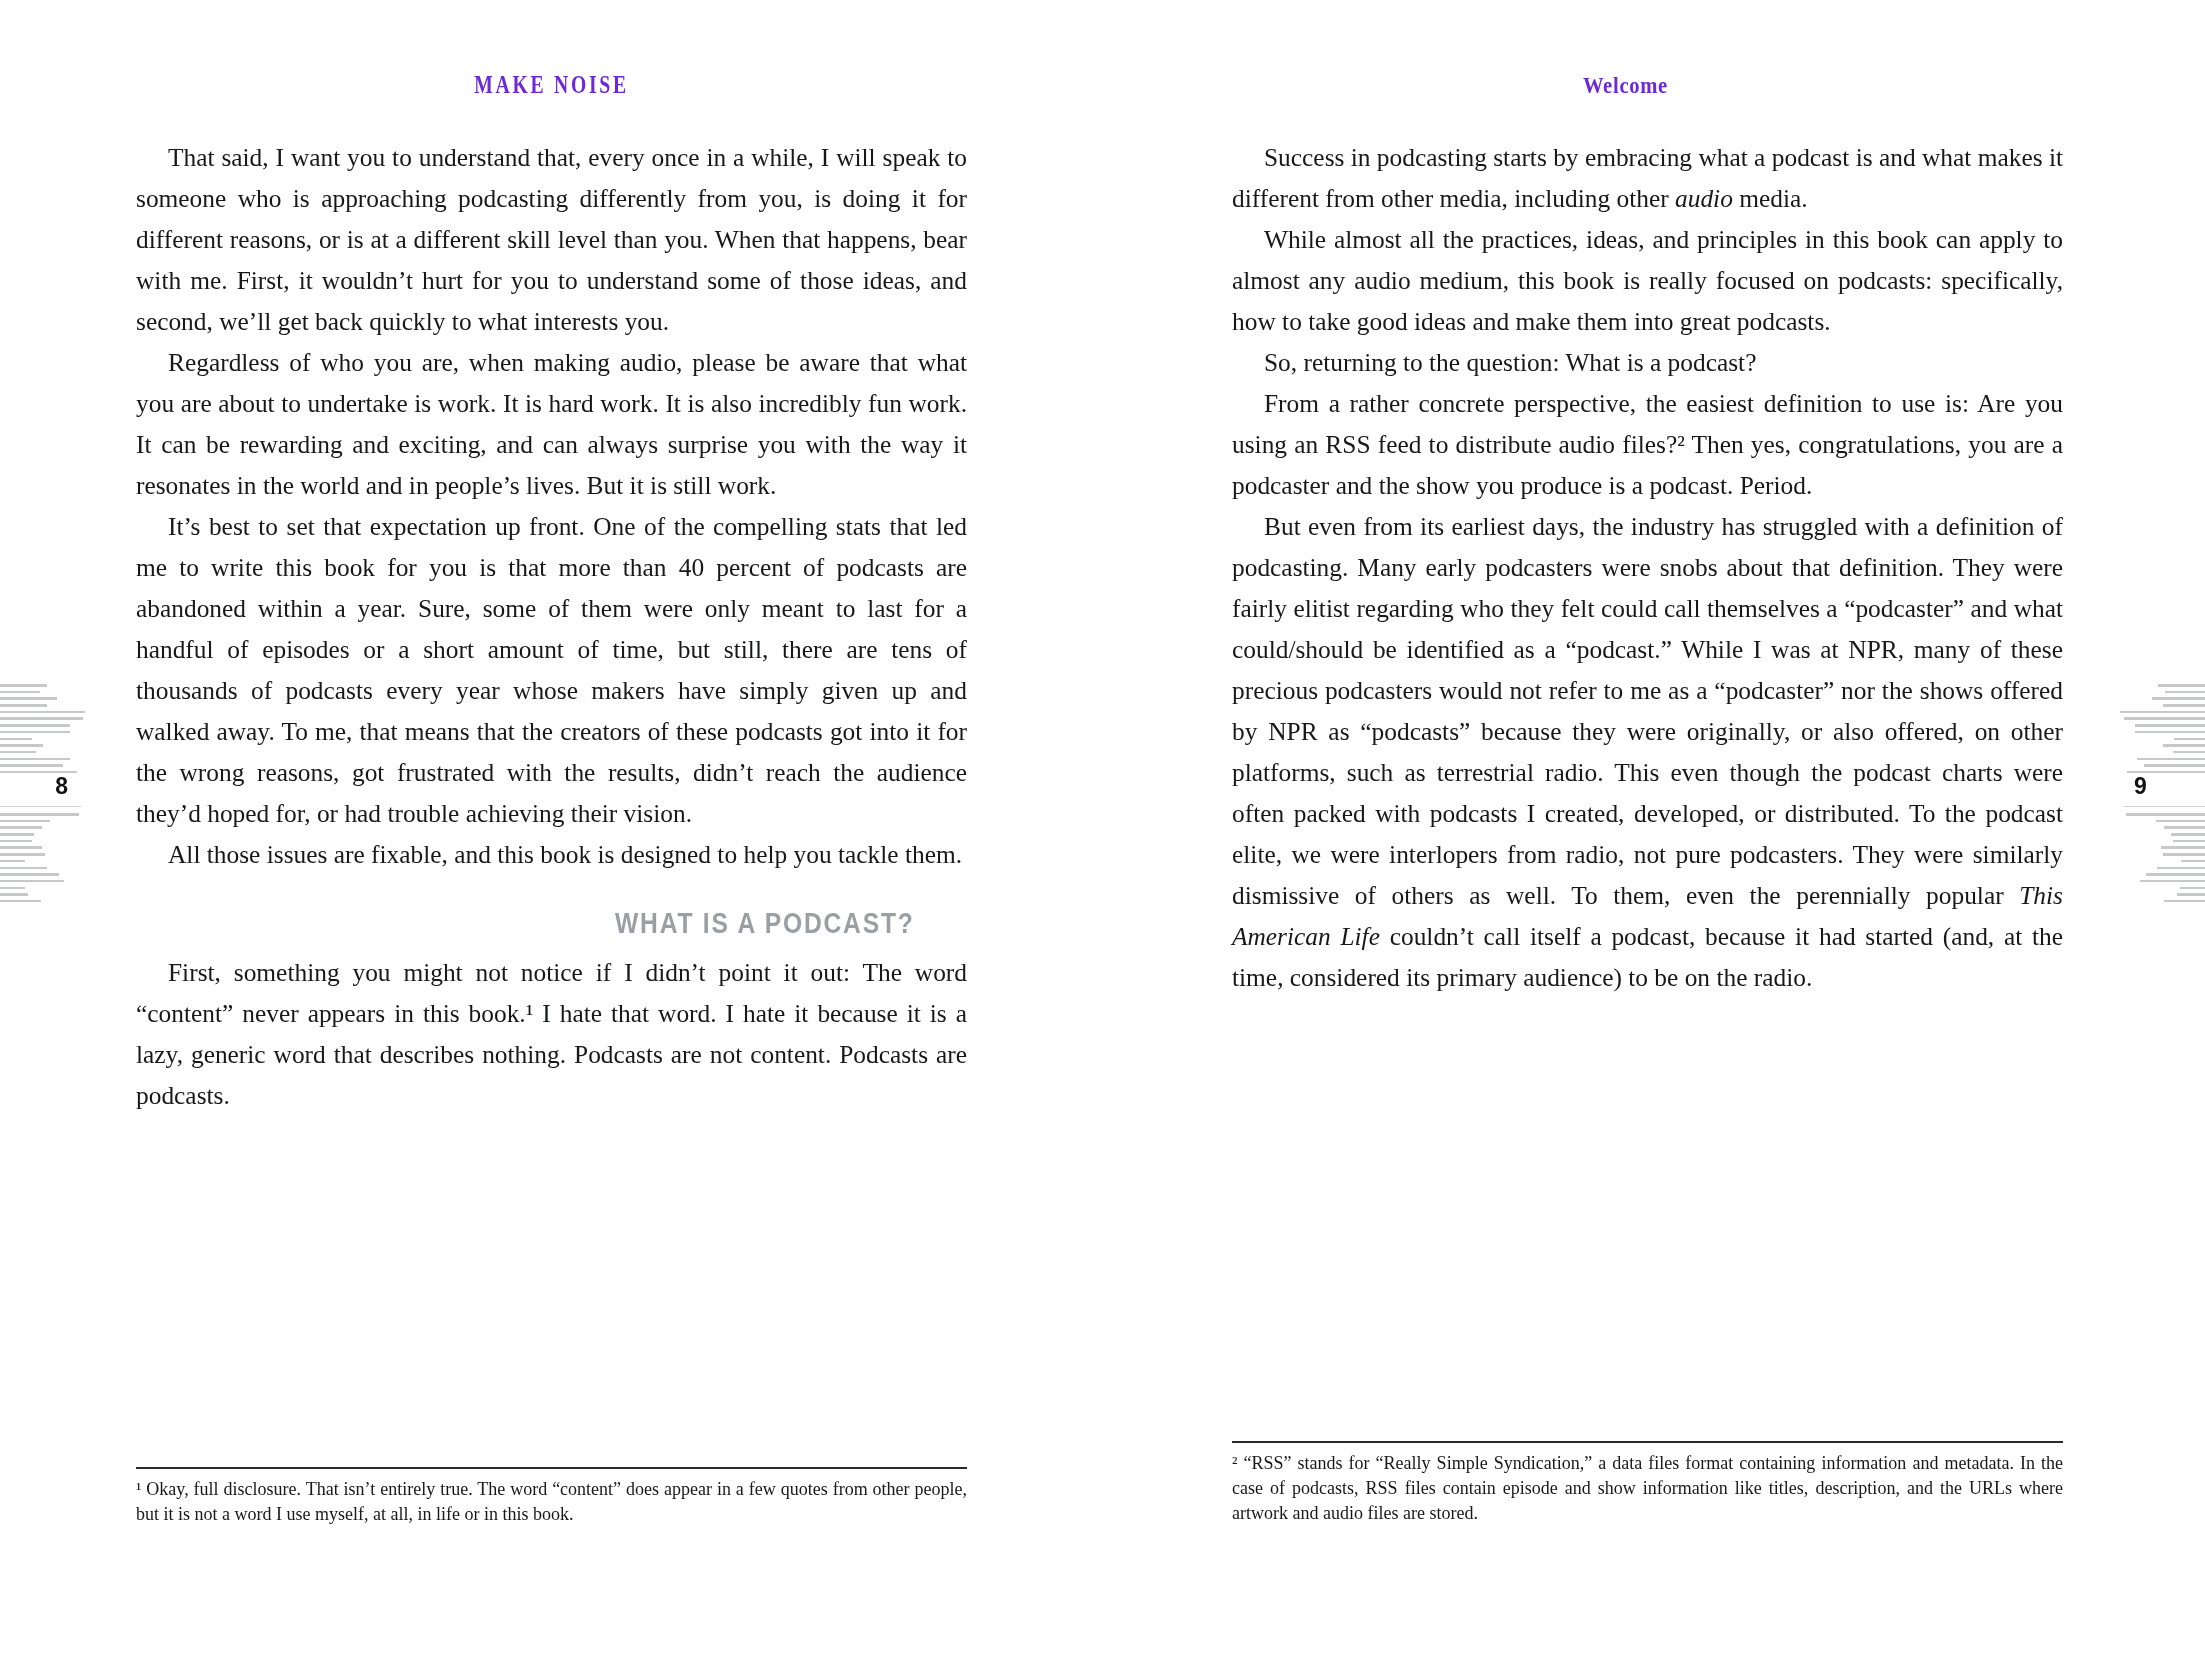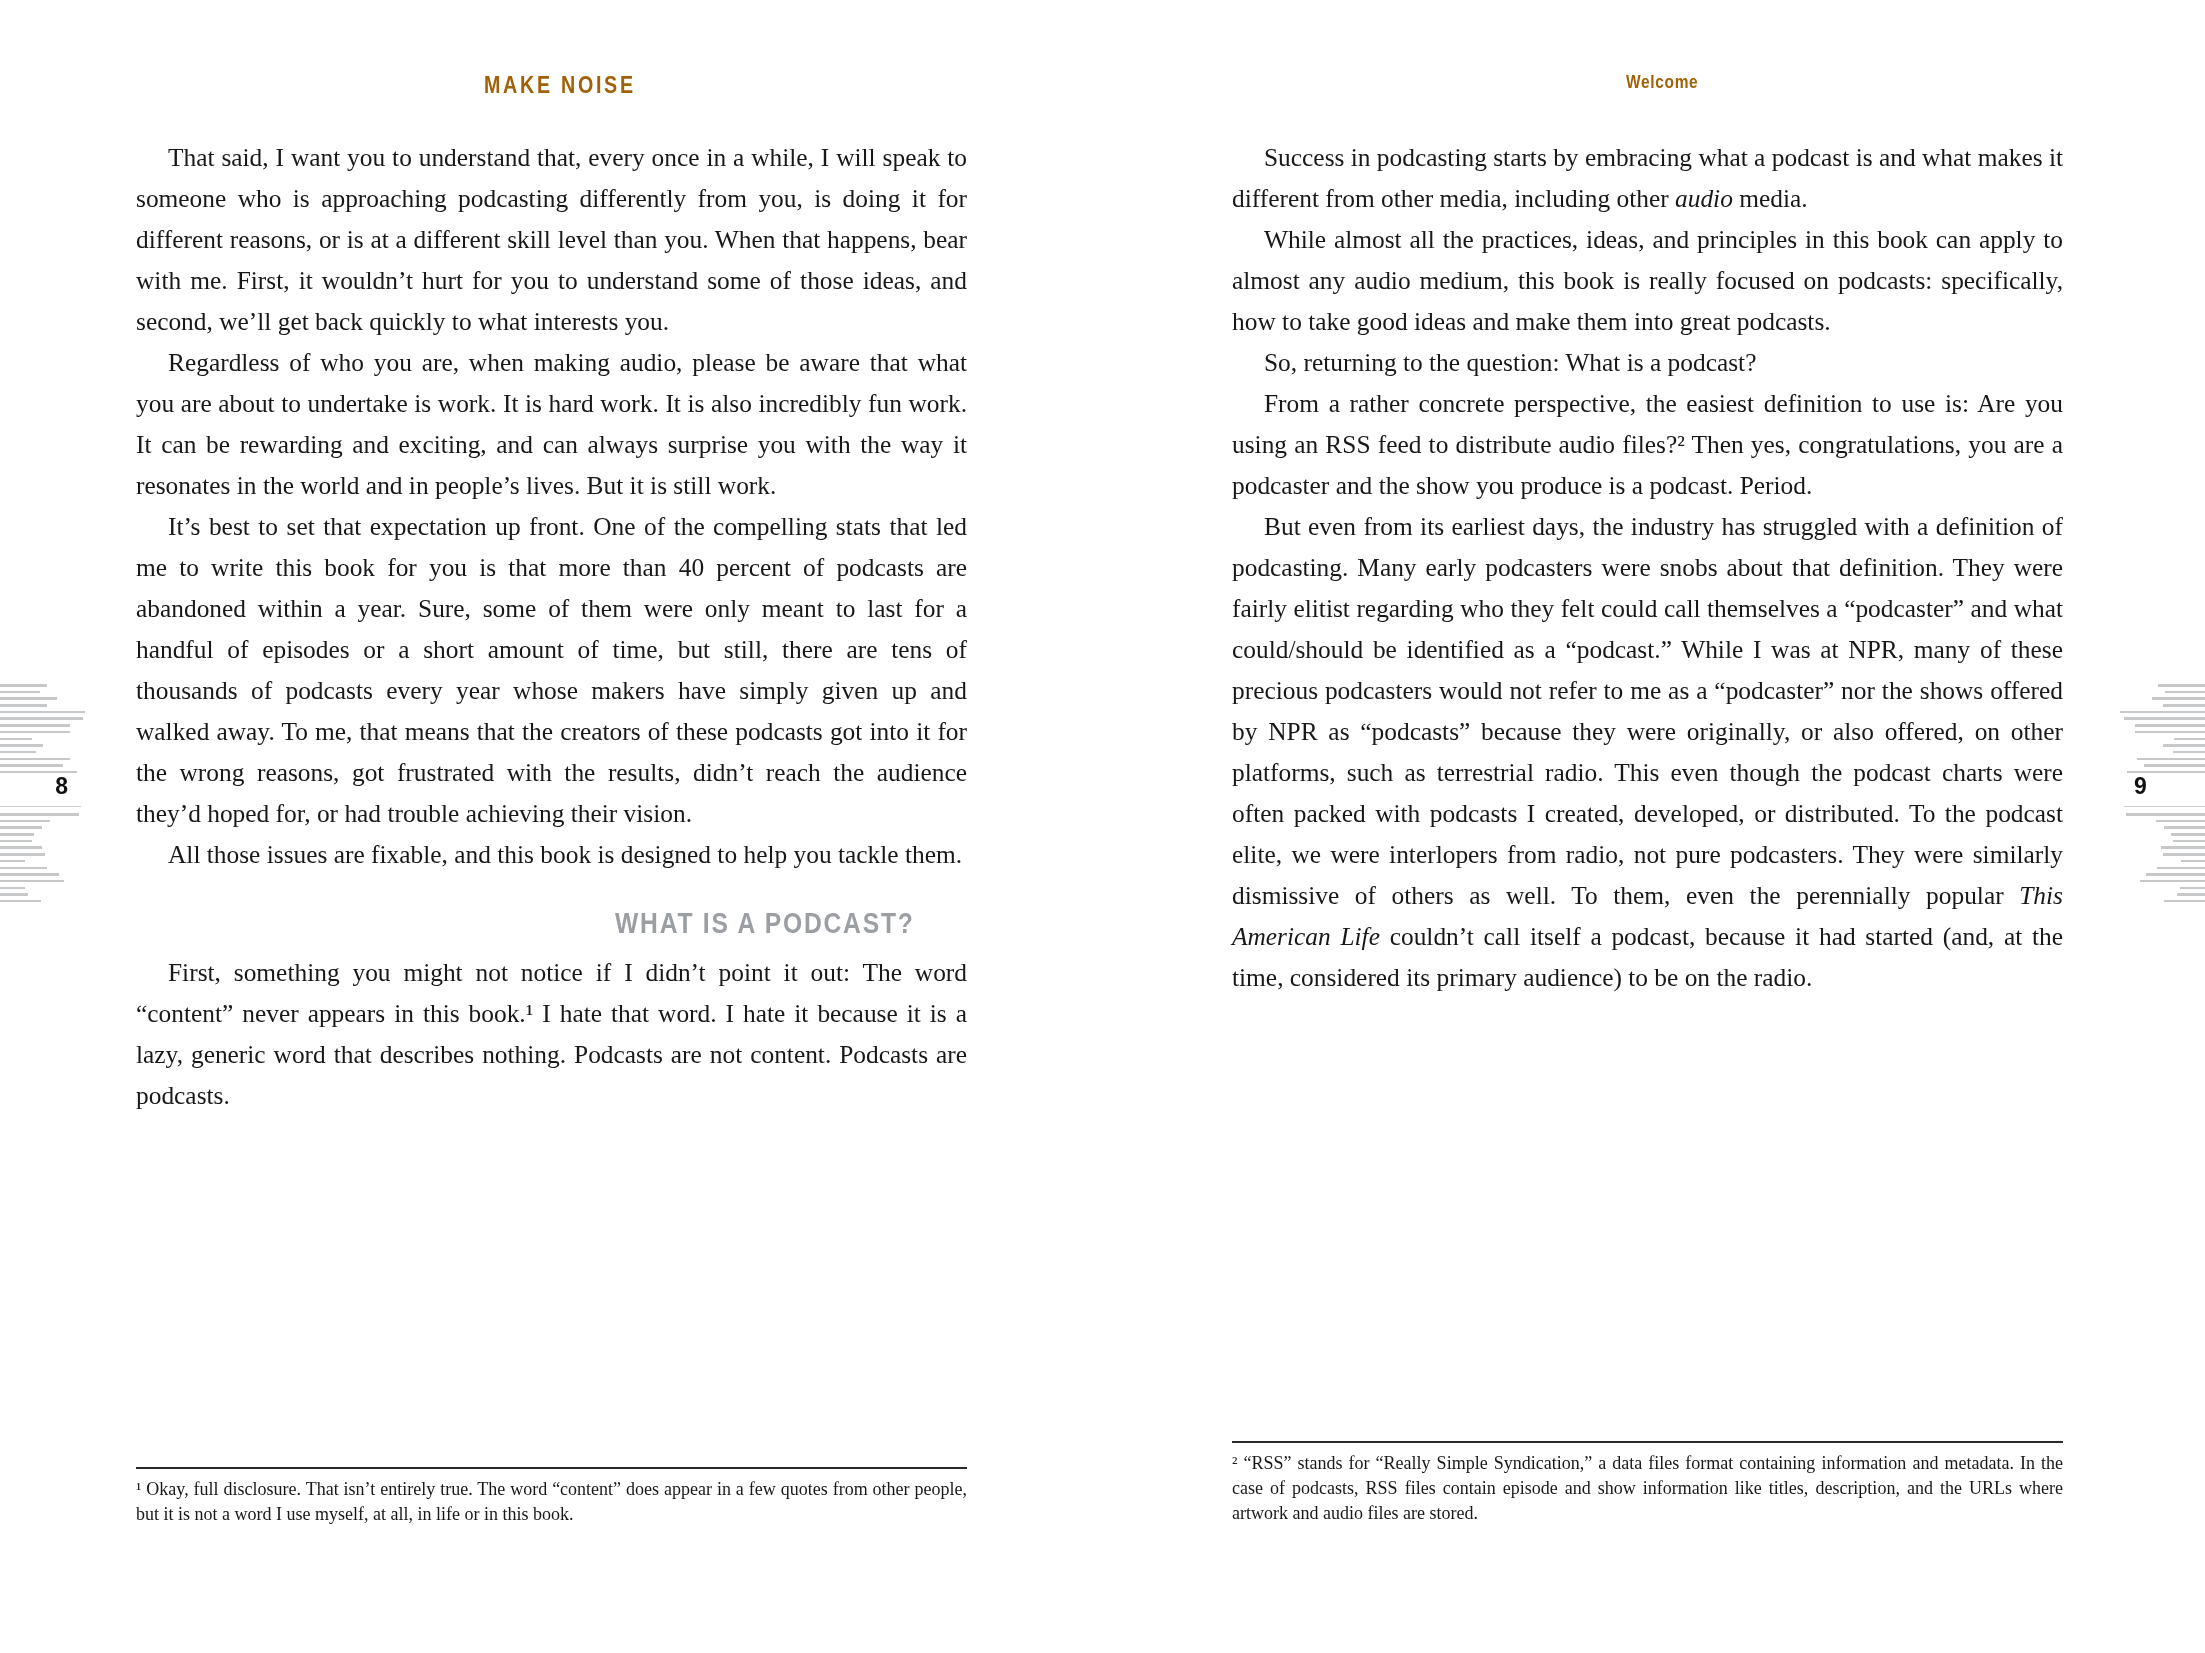--- a/index.html
+++ b/index.html
@@ -7,26 +7,25 @@
     width:2205px; height:1654px; position:relative;
     background:#ffffff; overflow:hidden;
     font-family:"Liberation Serif", serif;
     color:#17181a;
   }
   .spread { position:absolute; inset:0; }
 
   
   .running-head {
     position:absolute; top:73px; width:1103px; text-align:center;
-    font-family:Liberation Sans, sans-serif; font-weight:700; color:#a16207;
+    font-family:Liberation Serif, serif; font-weight:700; color:#6d28d9;
     line-height:1;
-    margin-left:8px;
   }
   .rh-left  { left:0;      font-size:24.6px; letter-spacing:3.4px; }
-  .rh-right { left:1103px; font-size:18px; letter-spacing:0.8px; }
+  .rh-right { left:1074px; font-size:24px; letter-spacing:0.8px; }
   .cond        { display:inline-block; transform:scaleX(0.80); transform-origin:center; white-space:nowrap; }
   .cond-right  { display:inline-block; transform:scaleX(0.86); transform-origin:center; white-space:nowrap; }
   .cond-head   { display:inline-block; transform:scaleX(0.85); transform-origin:left center; white-space:nowrap; }
 
   
   .body-col {
     position:absolute; top:137px; width:831px;
     font-size:25.4px; line-height:41px; text-align:justify;
     hyphens:none;
   }

